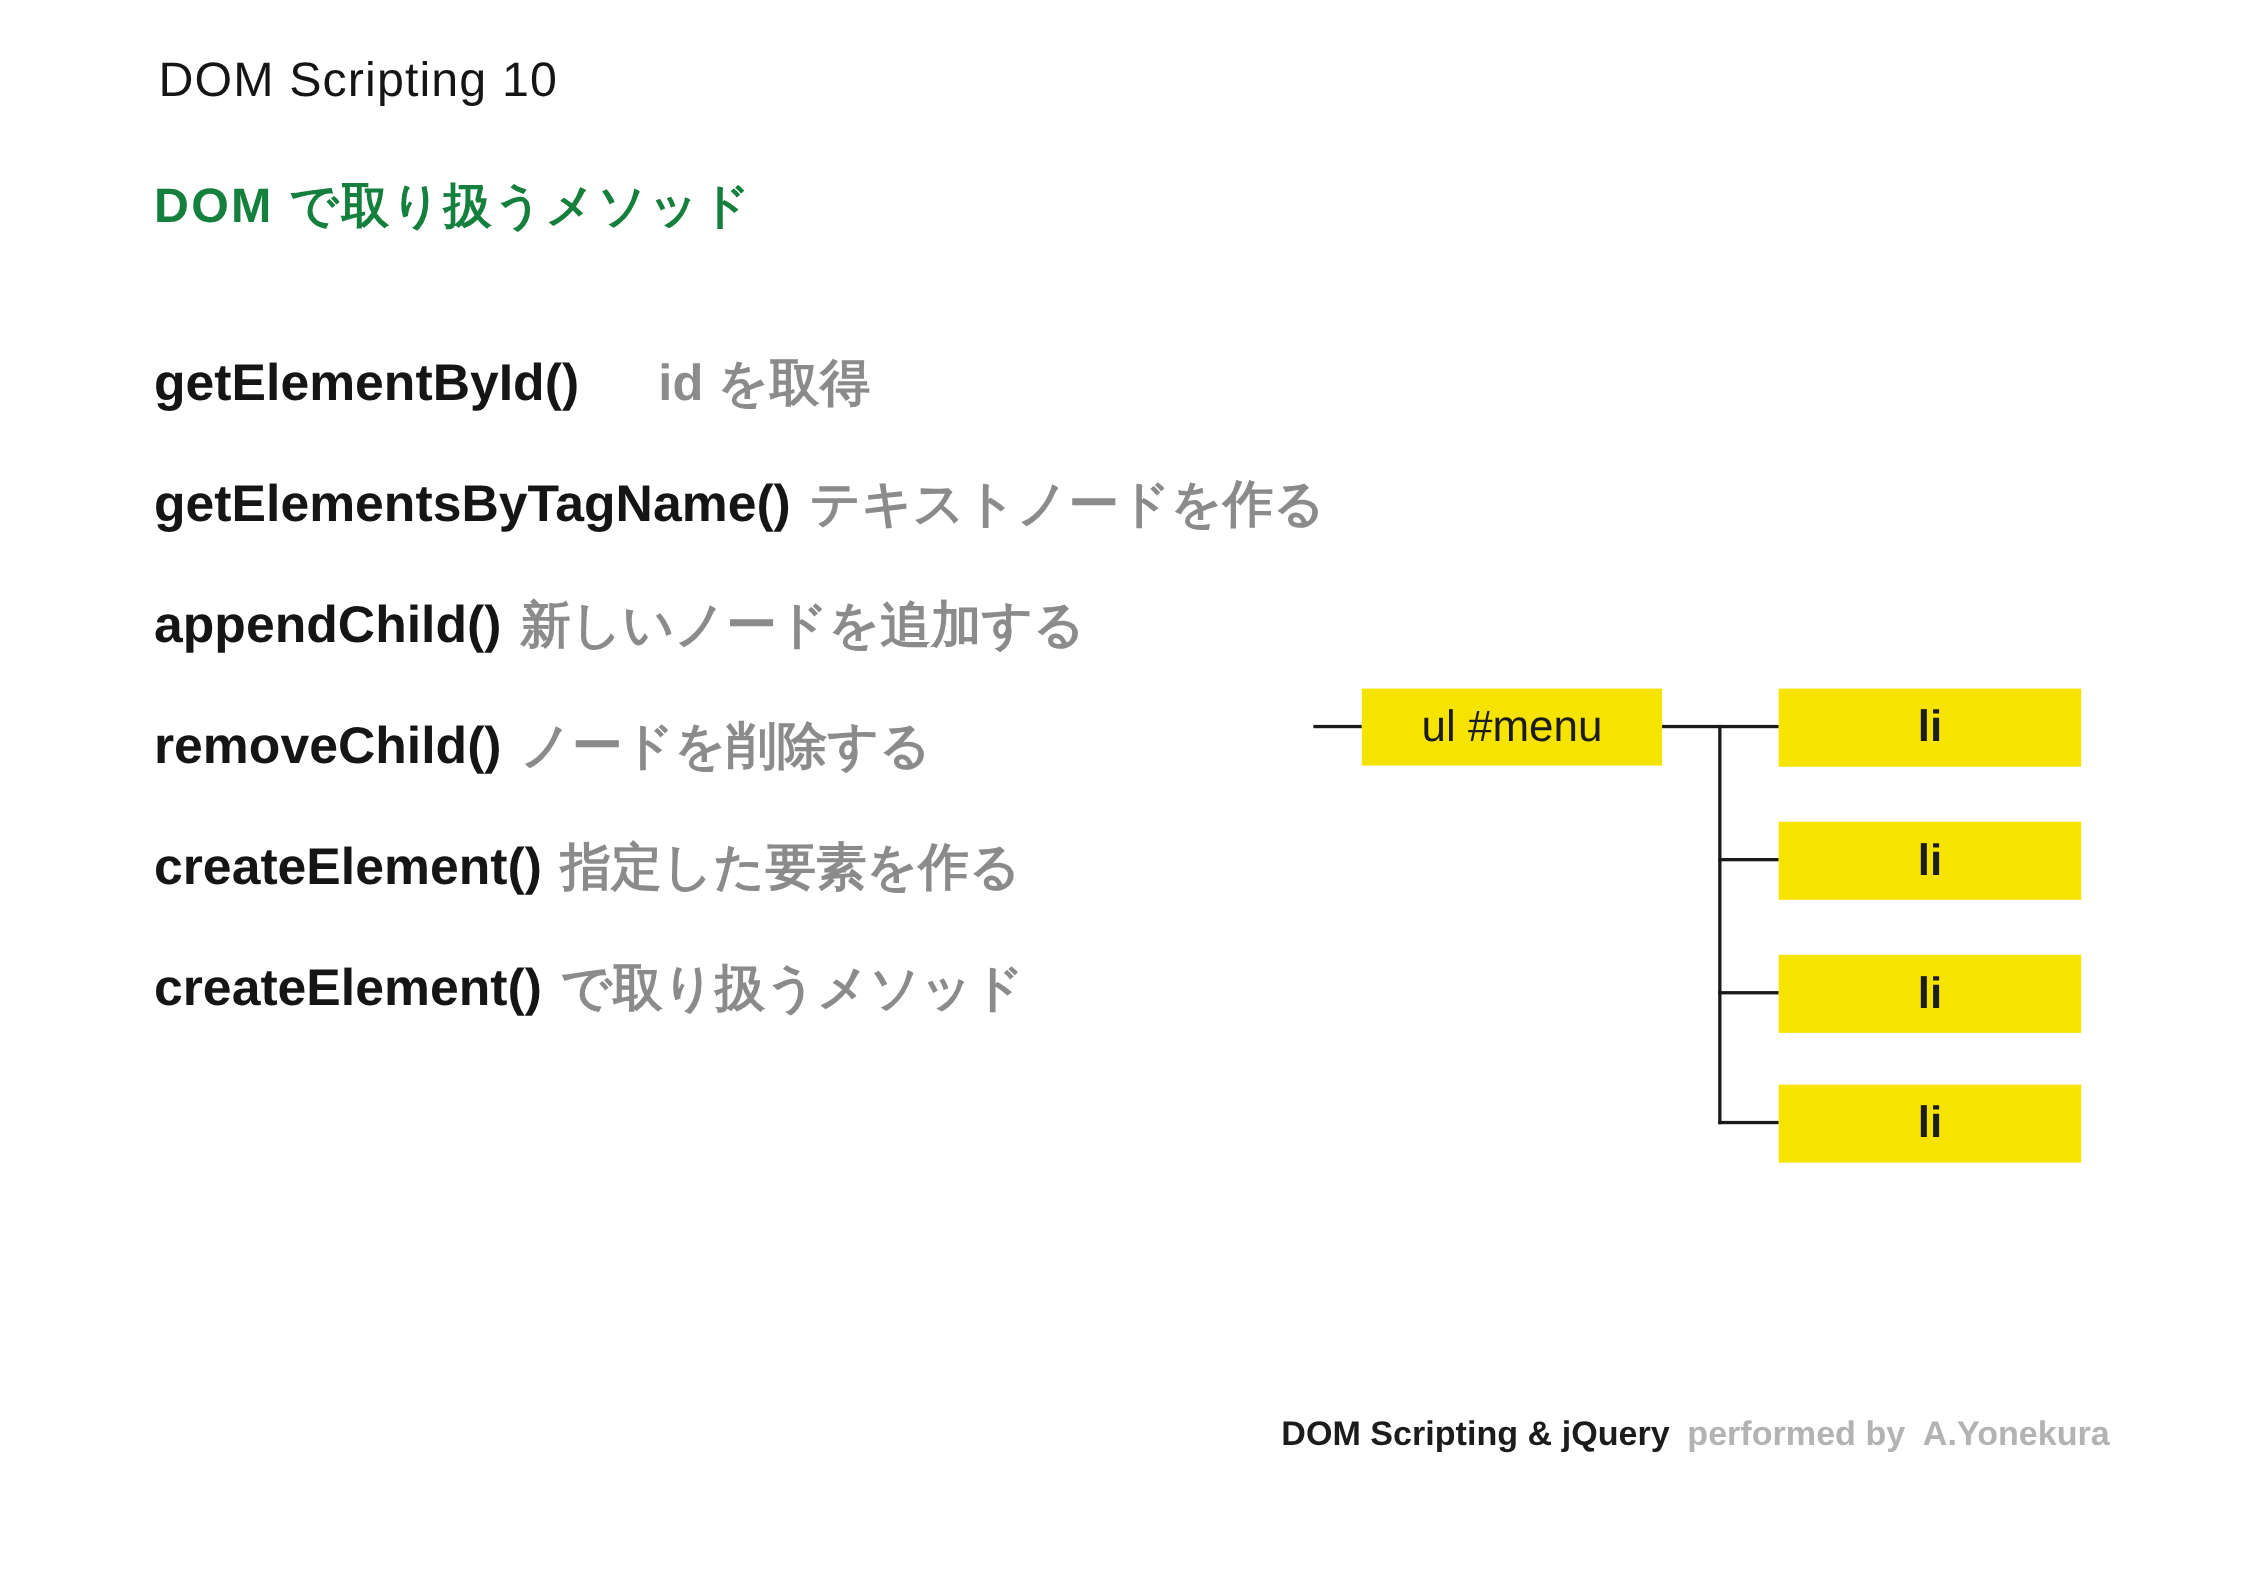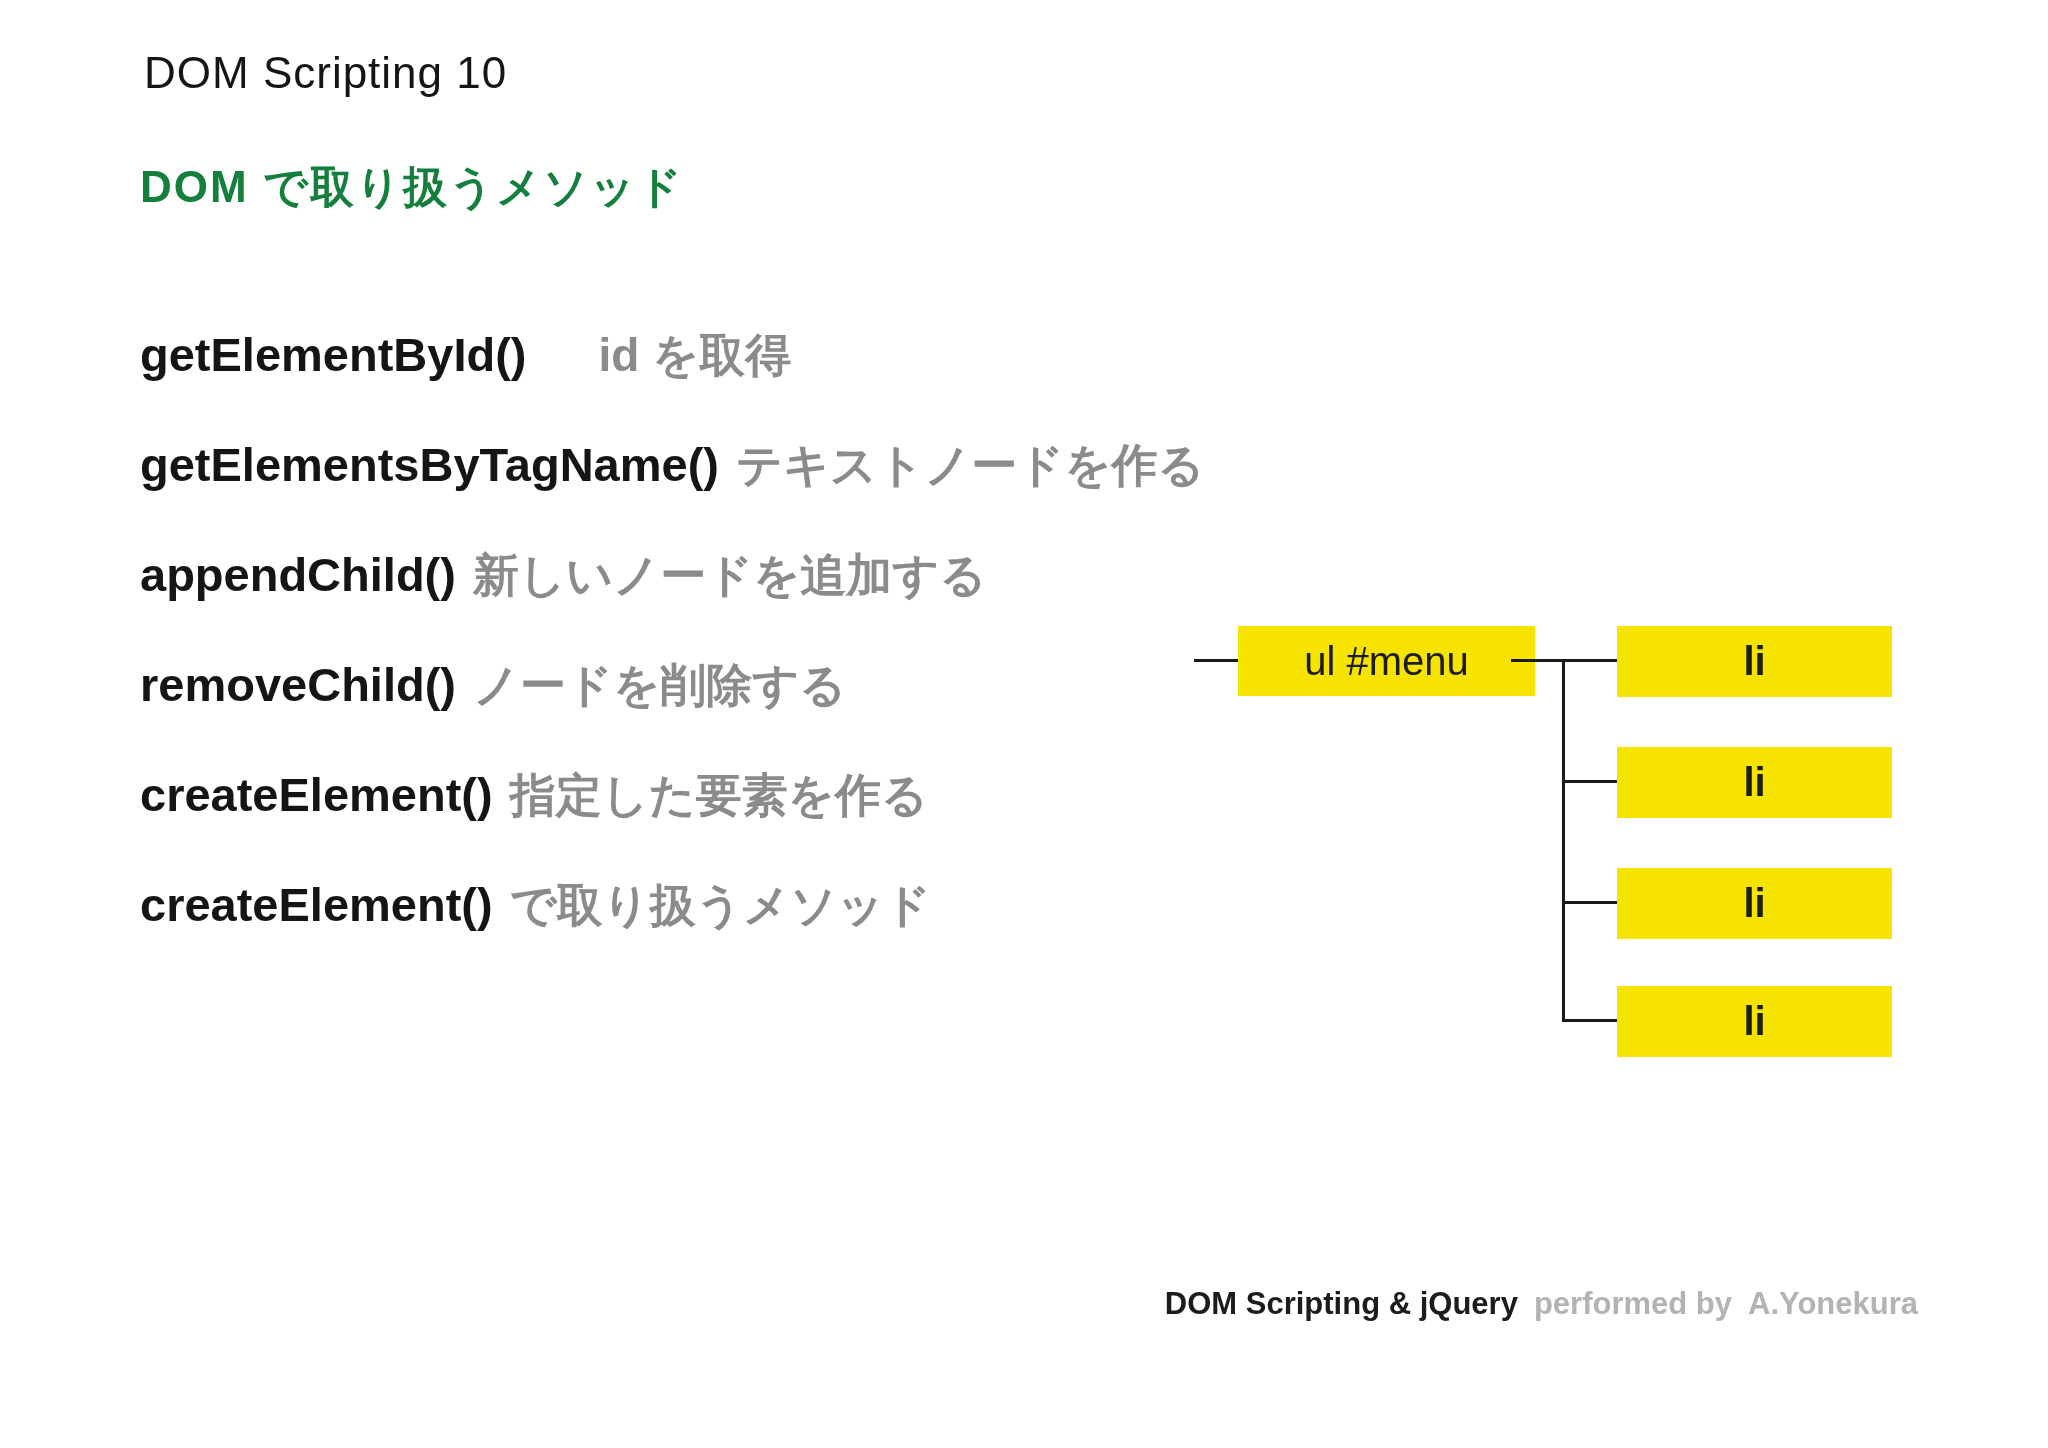--- a/index.html
+++ b/index.html
@@ -31,21 +31,21 @@
     letter-spacing: 2px;
   }
   .methods {
     position: absolute;
     left: 140px;
     top: 316px;
     width: 1150px;
   }
   .method-row {
     height: 110px;
-    line-height: 78px;
+    line-height: 64px;
     white-space: nowrap;
   }
   .method-name {
     font-size: 47px;
     font-weight: 700;
     color: #151515;
   }
   .method-desc {
     font-size: 46px;
     font-weight: 700;
@@ -59,21 +59,21 @@
   .node {
     position: absolute;
     background: #F6E400;
     display: flex;
     align-items: center;
     justify-content: center;
     font-size: 40px;
     font-weight: 400;
     color: #1c1c1c;
   }
-  .node.parent { left: 1238px; top: 626px; width: 297px; height: 70px; }
+  .node.parent { left: 1238px; top: 626px; width: 273px; height: 70px; }
   .node.child  { left: 1617px; width: 275px; height: 71px; font-weight: bold; }
   .node.child-0 { top: 626px; }
   .node.child-1 { top: 747px; }
   .node.child-2 { top: 868px; }
   .node.child-3 { top: 986px; }
   .cline { position: absolute; background: #1a1a1a; }
   .line-stub-left   { left: 1194px; top: 659px; width: 44px;  height: 3px; }
   .line-parent-out  { left: 1511px; top: 659px; width: 106px; height: 3px; }
   .line-vertical    { left: 1562px; top: 659px; width: 3px;   height: 363px; }
   .line-child-1     { left: 1562px; top: 780px; width: 55px;  height: 3px; }

